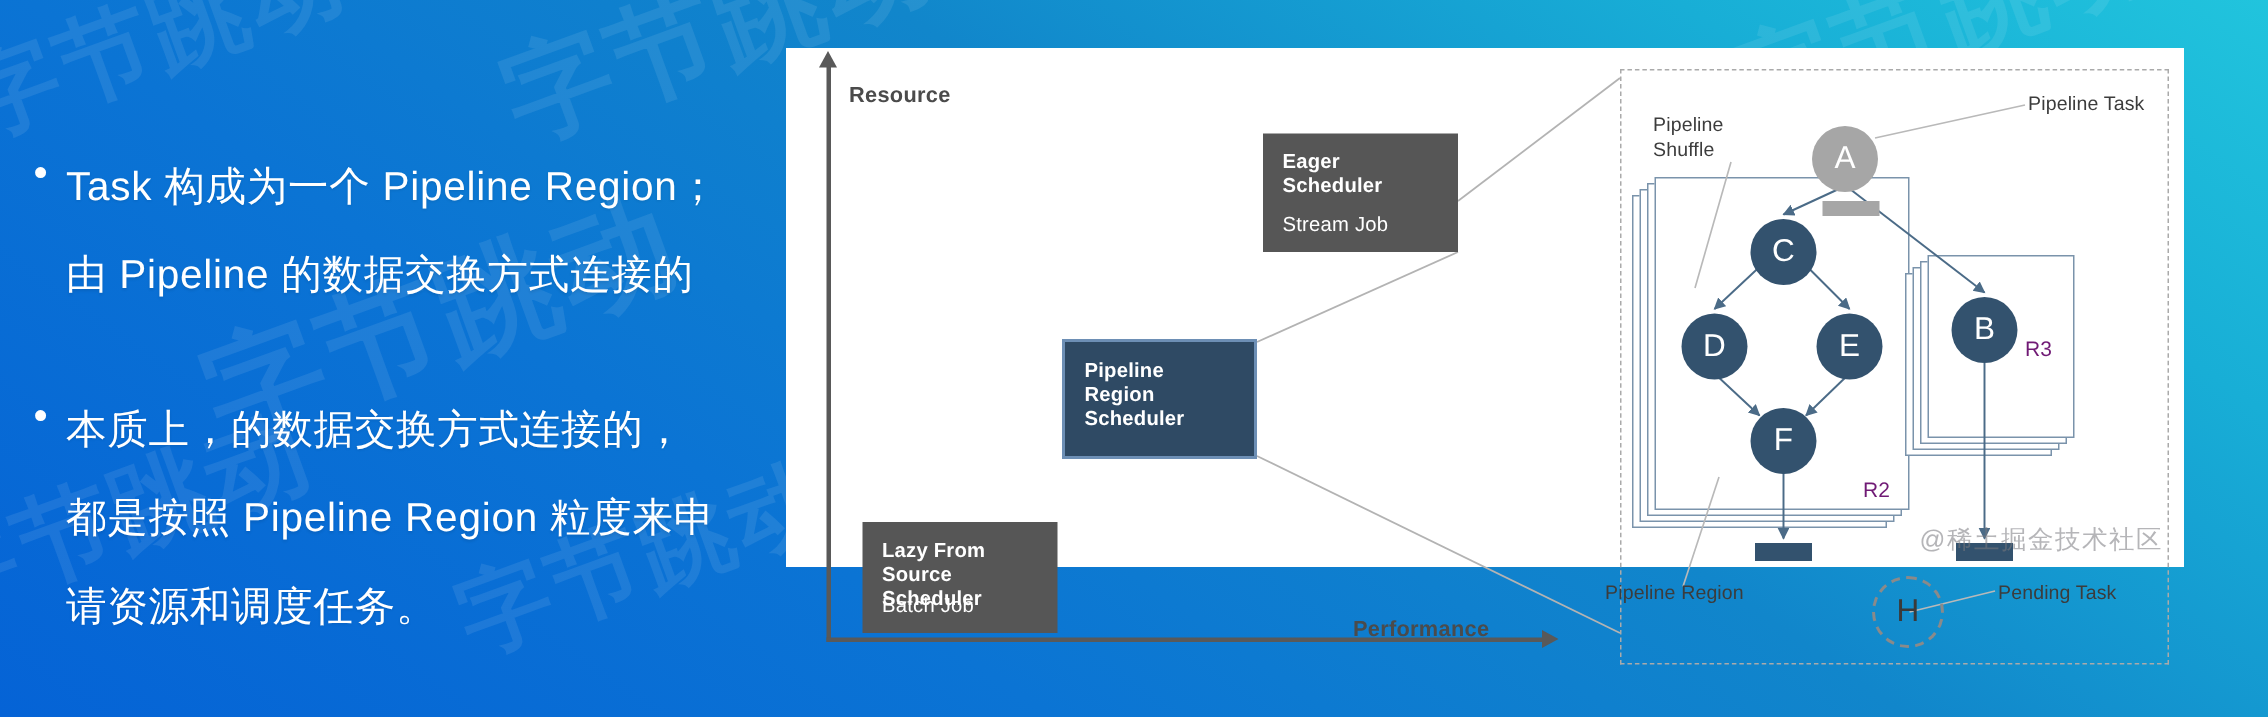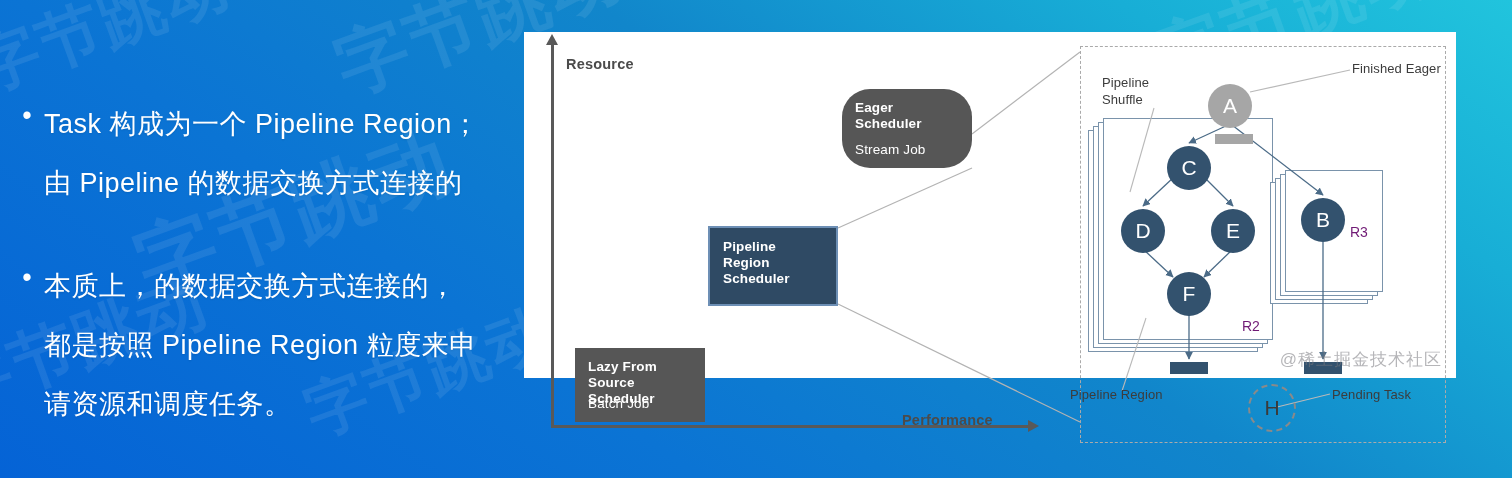--- a/index.html
+++ b/index.html
@@ -119,21 +119,20 @@
     position: absolute;
     left: 13px; bottom: 11px;
     font-size: 13.5px;
     font-weight: 400;
     letter-spacing: 0.15px;
   }
   #box-eager {
     left: 318px; top: 57px;
     width: 130px; height: 79px;
     background: #565656;
-    border-radius: 28px;
   }
   #box-region {
     left: 184px; top: 194px;
     width: 130px; height: 80px;
     background: #2f4a64;
     border: 2px solid #6d8fb5;
   }
   #box-lazy {
     left: 51px; top: 316px;
     width: 130px; height: 74px;
@@ -338,21 +337,21 @@
       <div class="node node-pending" style="left:168px; top:338px; width:48px; height:48px;">
         <span>H</span>
       </div>
 
       <div class="bar" style="left: 90px; top:316px; width:38px; height:12px;"></div>
       <div class="bar" style="left:224px; top:316px; width:38px; height:12px;"></div>
 
       <div class="rlabel" style="left:162px; top:272px;">R2</div>
       <div class="rlabel" style="left:270px; top:178px;">R3</div>
 
-      <div class="gtext" style="left:272px; top:14px;">Finished Eager</div>
+      <div class="gtext" style="left:272px; top:14px;">Pipeline Task</div>
       <div class="gtext" style="left:22px;  top:28px;">Pipeline
 Shuffle</div>
       <div class="gtext" style="left:-10px; top:340px;">Pipeline Region</div>
       <div class="gtext" style="left:252px; top:340px;">Pending Task</div>
     </div>
 
     <div id="site-watermark">@稀土掘金技术社区</div>
   </div>
 
 </div>

